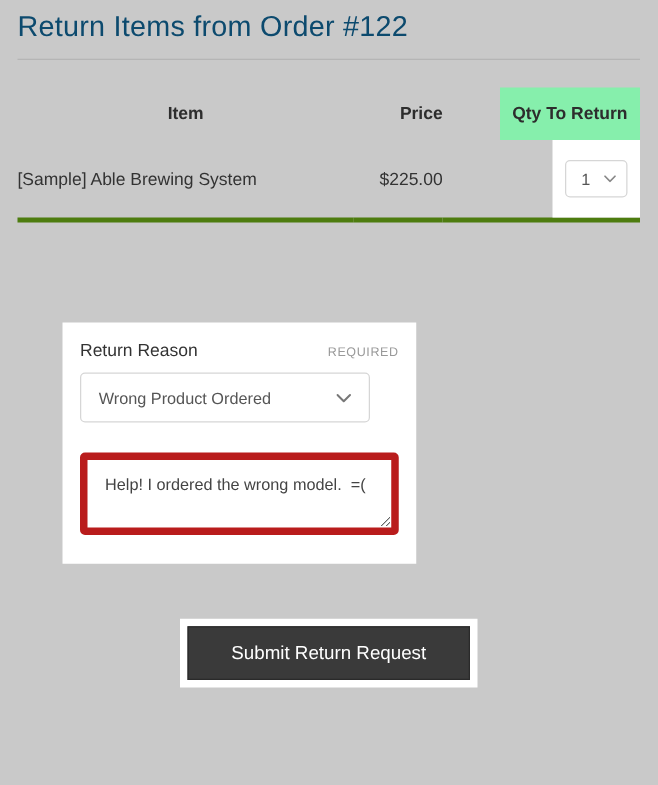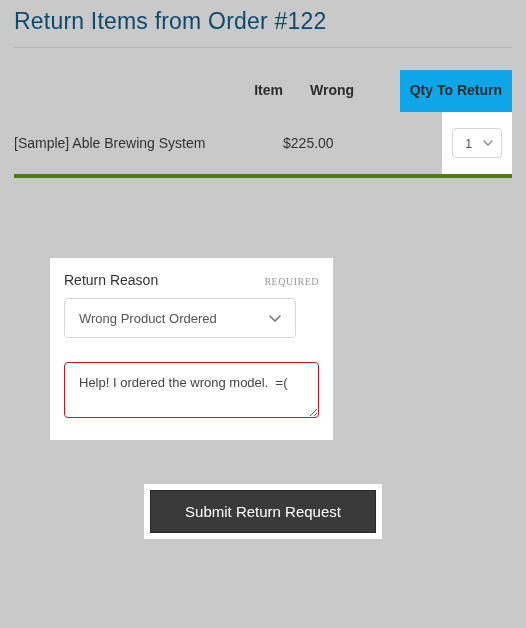--- a/index.html
+++ b/index.html
@@ -22,43 +22,43 @@
   .hr {
     height: 1px;
     background: #b5b5b5;
     margin-bottom: 22px;
   }
   table.items {
     width: 100%;
     border-collapse: collapse;
   }
   table.items th {
-    text-align: right;
+    text-align: center;
     font-size: 14px;
     font-weight: 600;
     color: #2d2d2d;
     padding: 12px 0 14px 0;
   }
   table.items th.price-col { text-align: right; }
   table.items th.qty-col { text-align: right; }
   .qty-col-inner {
     display:inline-block;
-    background:#0ea5e9;
+    background:#86efac;
     padding:12px 10px 14px 10px;
     margin:-12px 0 -14px 0;
     font-weight:600;
   }
   table.items td {
     padding: 16px 0;
     font-size: 14px;
     color: #333;
     border-bottom: 4px solid #4d7c0f;
     vertical-align: middle;
   }
-  table.items td.price-cell { text-align: left; }
+  table.items td.price-cell { text-align: right; }
   table.items td.qty-cell { text-align: right; }
   .qty-cell-inner {
     display:inline-block;
     background:#fff;
     padding:16px 10px;
     margin:-16px 0;
   }
   .selectish {
     display: inline-flex;
     align-items: center;
@@ -85,25 +85,25 @@
   }
   .field-row { margin-bottom: 24px; }
   .field-row:last-child { margin-bottom: 0; }
   .label-row {
     display:flex;
     justify-content: space-between;
     align-items: baseline;
     margin-bottom: 10px;
   }
   .field-label { font-size: 14px; color: #333; }
-  .required-tag { font-size: 10px; color: #999; letter-spacing: 0.5px; font-family: Liberation Serif, serif; }
+  .required-tag { font-size: 10px; color: #999; letter-spacing: 0.5px; }
   textarea.comments {
     width: 100%;
     min-height: 46px;
-    border: 1px solid #b91c1c;
+    border: 6px solid #b91c1c;
     border-radius: 4px;
     padding: 12px 14px;
     font-size: 13px;
     color: #444;
     resize: both;
     font-family: inherit;
   }
   .submit-wrap {
     display:flex;
     justify-content:center;
@@ -126,21 +126,21 @@
 </head>
 <body>
 
 <h1 class="page-title">Return Items from Order #122</h1>
 <div class="hr"></div>
 
 <table class="items">
   <thead>
     <tr>
       <th>Item</th>
-      <th class="price-col">Wrong</th>
+      <th class="price-col">Price</th>
       <th class="qty-col"><span class="qty-col-inner">Qty To Return</span></th>
     </tr>
   </thead>
   <tbody>
     <tr>
       <td>[Sample] Able Brewing System</td>
       <td class="price-cell">$225.00</td>
       <td class="qty-cell">
         <span class="qty-cell-inner">
           <span class="selectish">

